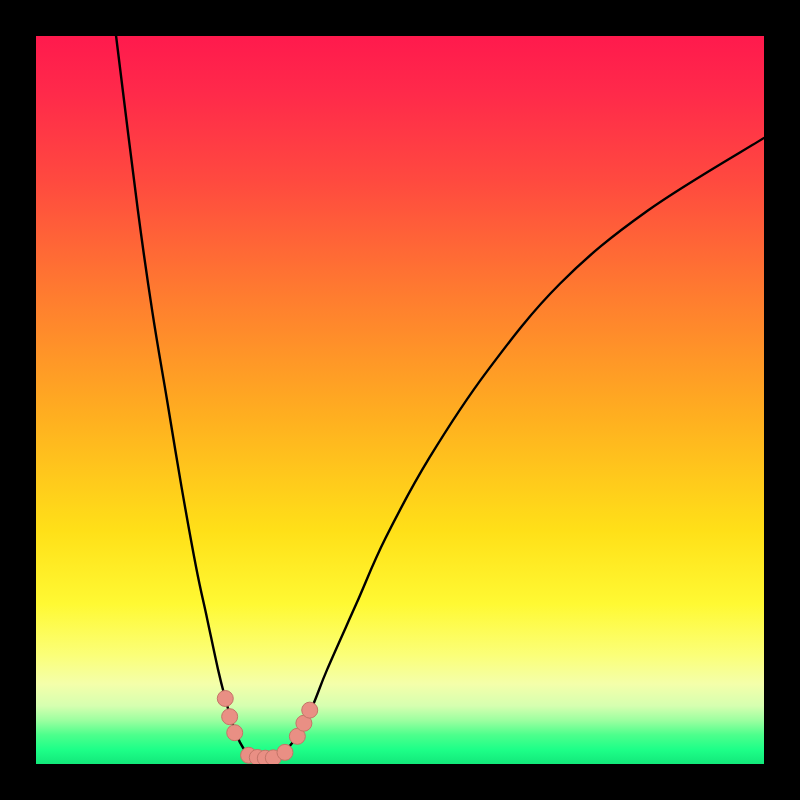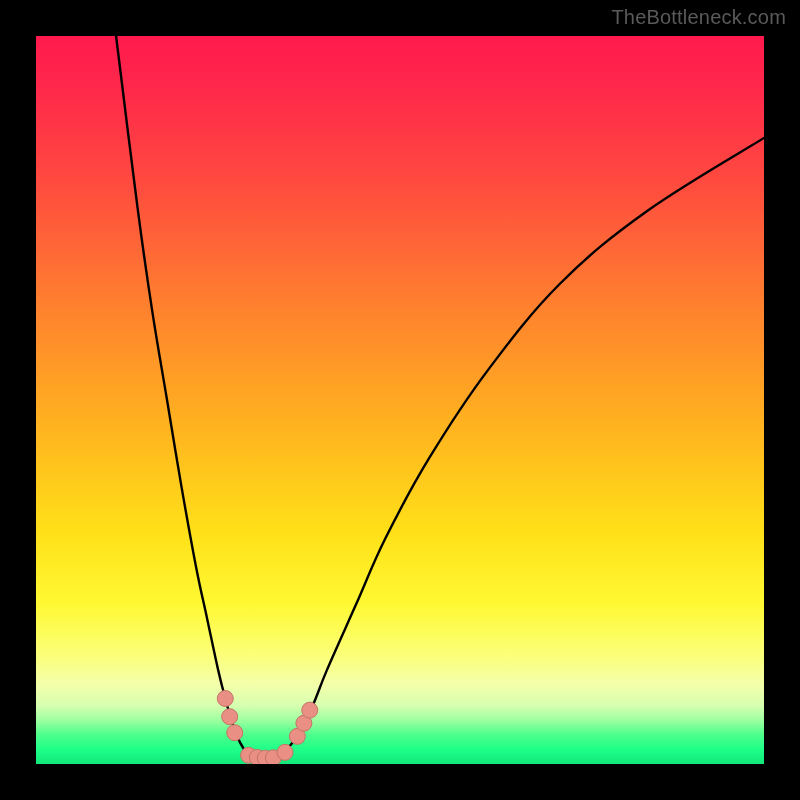--- a/index.html
+++ b/index.html
@@ -85,14 +85,13 @@
           <circle cx="221.31" cy="721.45" r="8" fill="#e98f84" stroke="#c47468" stroke-width="1"></circle>
           <circle cx="229.32" cy="722.18" r="8" fill="#e98f84" stroke="#c47468" stroke-width="1"></circle>
           <circle cx="237.33" cy="721.81" r="8" fill="#e98f84" stroke="#c47468" stroke-width="1"></circle>
           <circle cx="248.98" cy="716.35" r="8" fill="#e98f84" stroke="#c47468" stroke-width="1"></circle>
           <circle cx="261.35" cy="700.34" r="8" fill="#e98f84" stroke="#c47468" stroke-width="1"></circle>
           <circle cx="267.90" cy="687.23" r="8" fill="#e98f84" stroke="#c47468" stroke-width="1"></circle>
           <circle cx="273.73" cy="674.13" r="8" fill="#e98f84" stroke="#c47468" stroke-width="1"></circle>
         </g>
     </svg>
   </div>
-  <div class="watermark">TheBottleneck.com</div>
 </div>
 
 </body></html>

